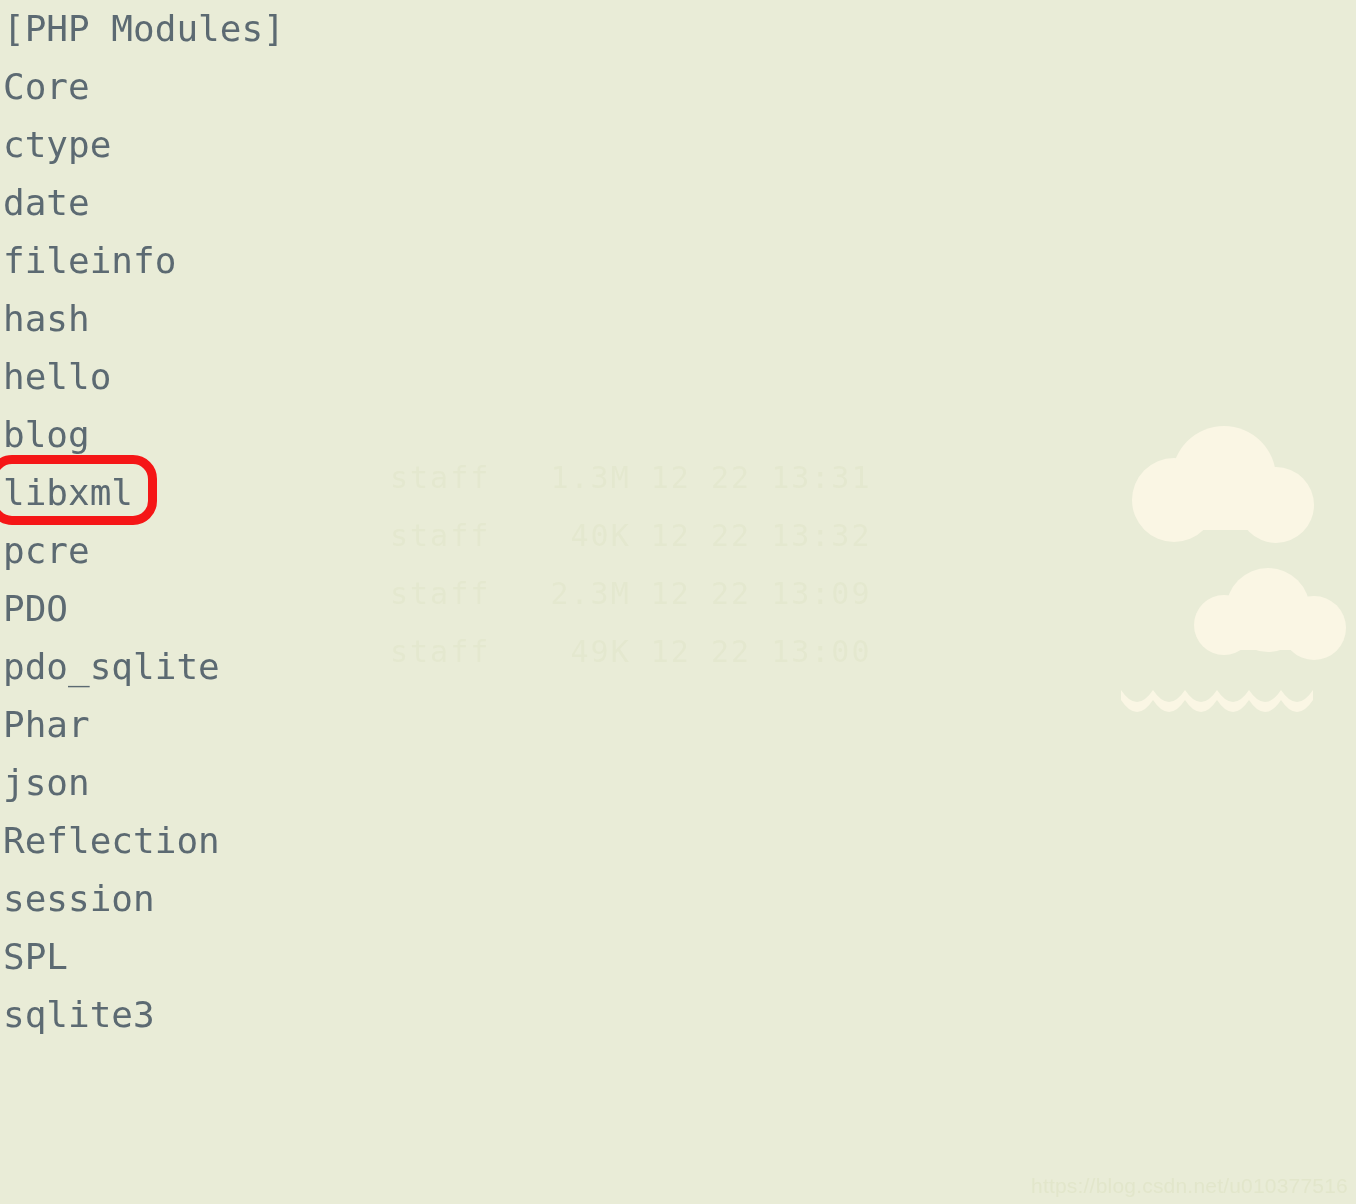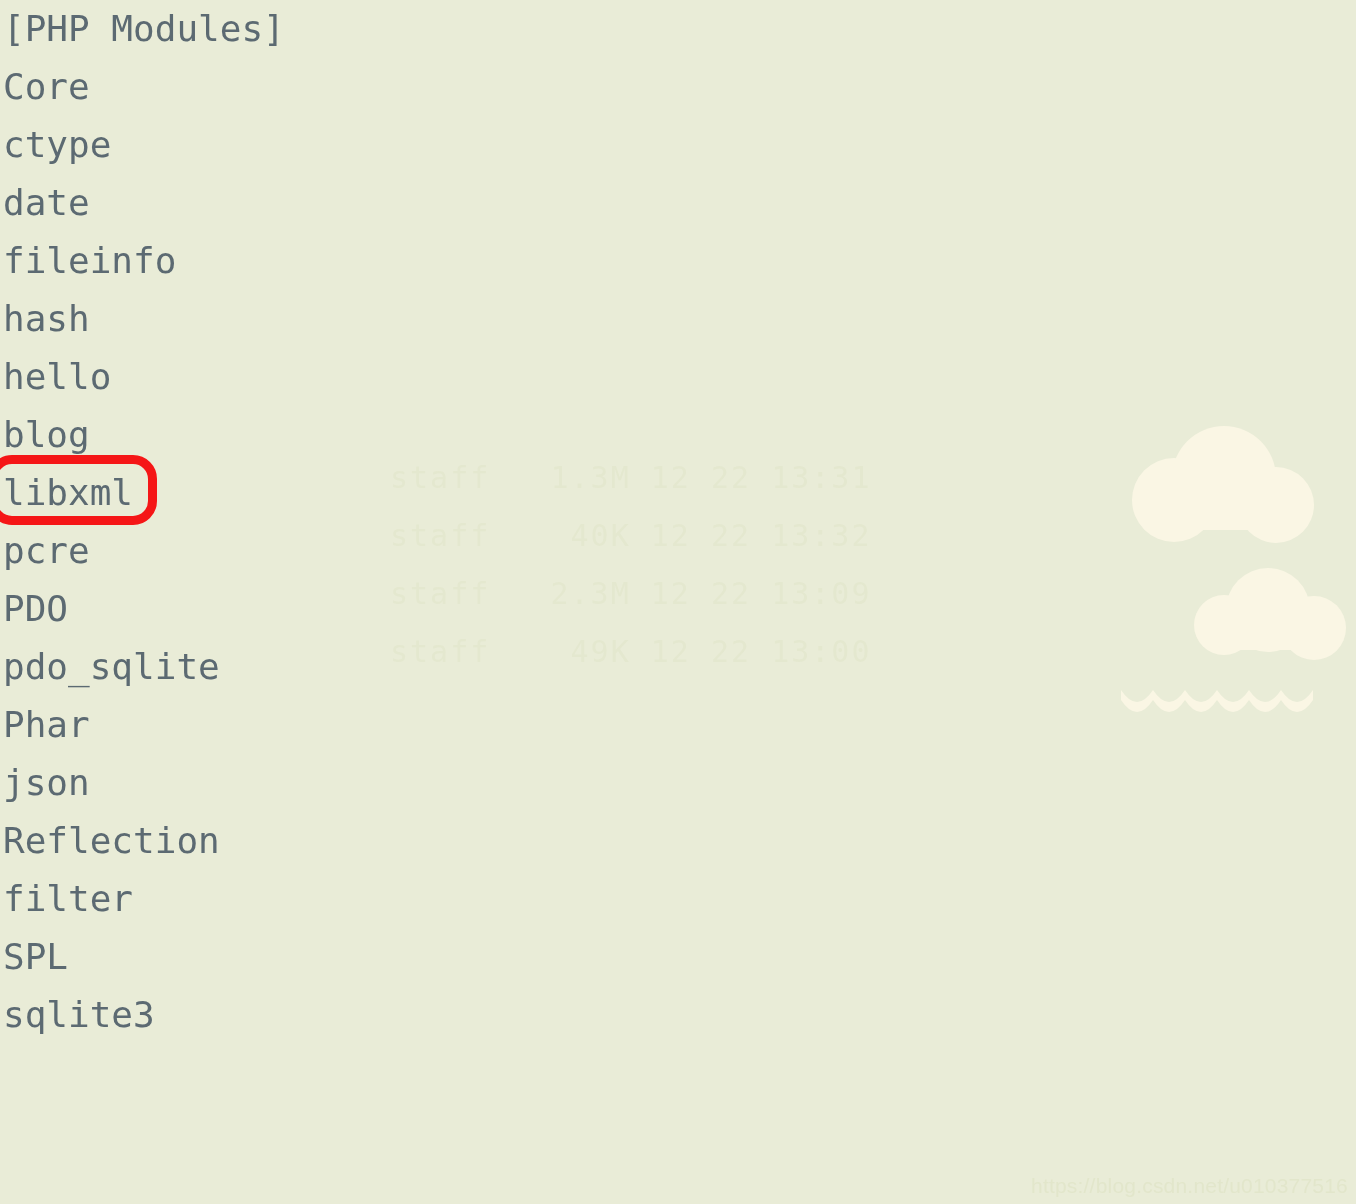--- a/index.html
+++ b/index.html
@@ -148,21 +148,21 @@
     <li class="module-line">hash</li>
     <li class="module-line">hello</li>
     <li class="module-line">blog</li>
     <li class="module-line">libxml</li>
     <li class="module-line">pcre</li>
     <li class="module-line">PDO</li>
     <li class="module-line">pdo_sqlite</li>
     <li class="module-line">Phar</li>
     <li class="module-line">json</li>
     <li class="module-line">Reflection</li>
-    <li class="module-line">filter</li>
+    <li class="module-line">session</li>
     <li class="module-line">SPL</li>
     <li class="module-line">sqlite3</li>
   </ul>
 
   <div class="annotation-box"></div>
 
   <div class="watermark">https://blog.csdn.net/u010377516</div>
 
 </div>
 

